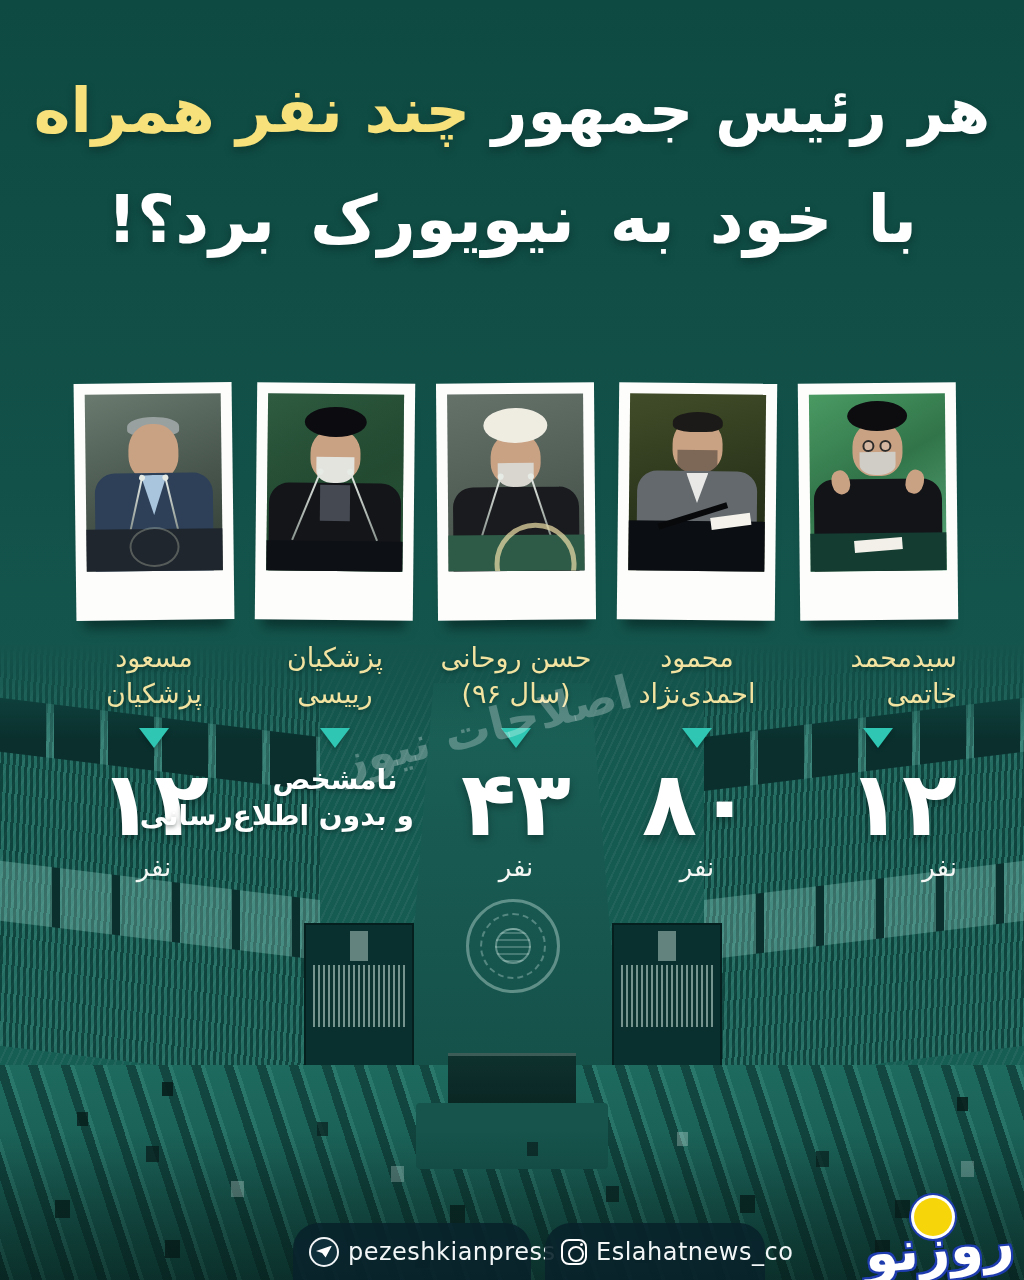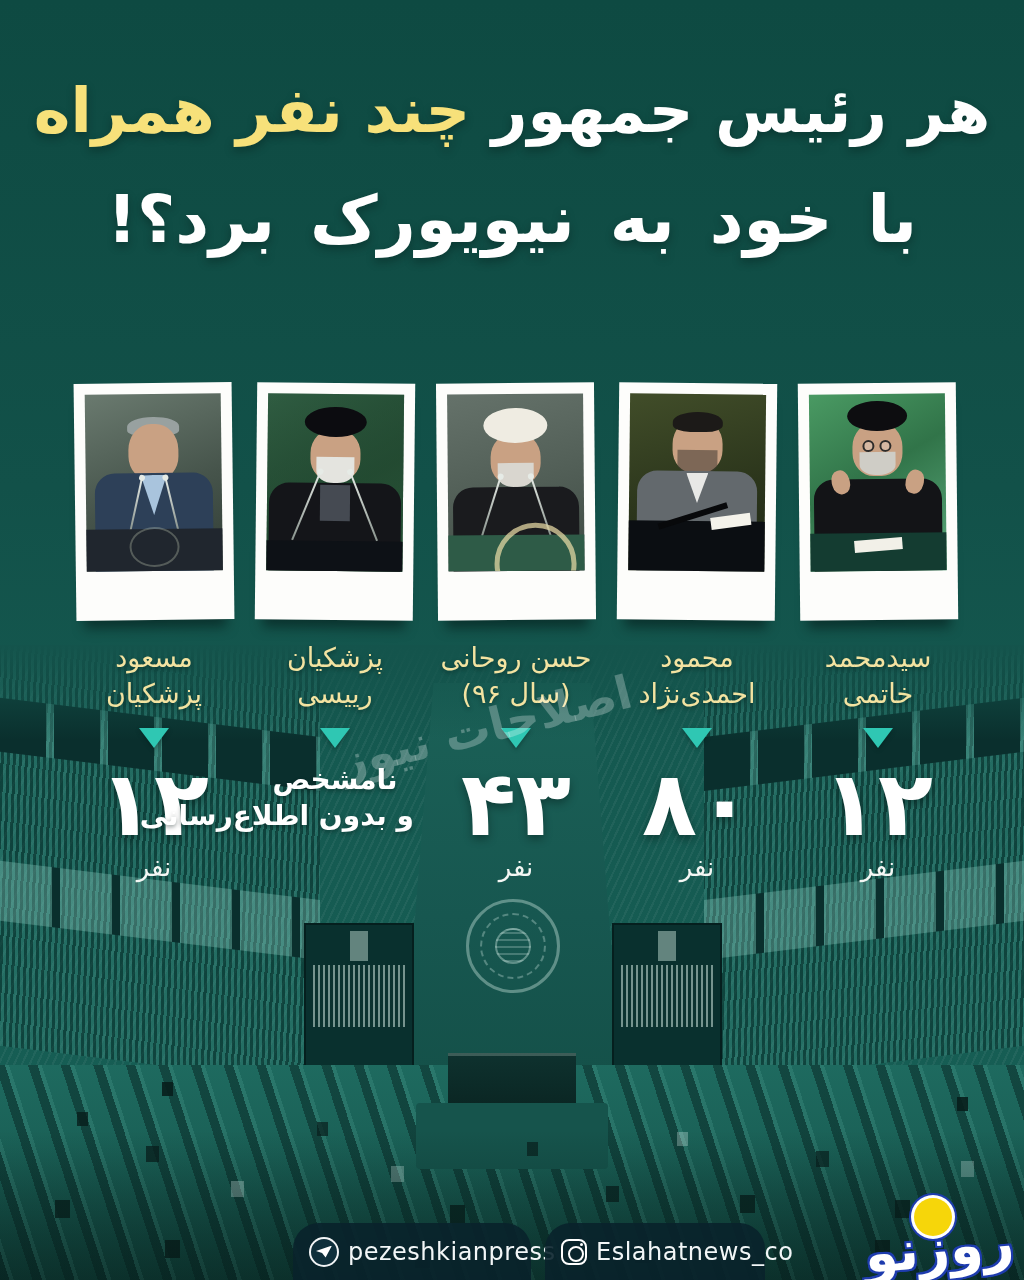--- a/index.html
+++ b/index.html
@@ -142,21 +142,21 @@
   .p5 .body { top:85px; width:128px; height:92px; background:#131417; }
   .p5 .h1, .p5 .h2 { top:76px; width:18px; height:24px; background:#c9a183; border-radius:45%; }
   .p5 .h1 { left:calc(50% - 46px); transform:rotate(-14deg); }
   .p5 .h2 { left:calc(50% + 28px); transform:rotate(14deg); }
   .p5 .pod { height:38px; background:#143c31; }
   .p5 .paper { width:48px; height:12px; background:#f2f0e8; left:50%; transform:translateX(-50%) rotate(-4deg); bottom:20px; }
 
   
   .col { position:absolute; top:640px; width:158px; text-align:center; z-index:3; direction:rtl; }
   .col.k1 { left:75px; } .col.k2 { left:256px; } .col.k3 { left:437px; }
-  .col.k4 { left:618px; } .col.k5 { left:799px; }
+  .col.k4 { left:618px; } .col.k5 { left:799px;text-align:right; }
   .nm { font-size:27px; font-weight:normal; color:#f3e3a1; line-height:36px; white-space:nowrap;
         text-shadow:0 2px 4px rgba(0,20,18,.4); }
   .tri { width:0; height:0; margin:16px auto 0 auto;
          border-left:15px solid transparent; border-right:15px solid transparent;
          border-top:20px solid #2fc7b3; filter:drop-shadow(0 2px 2px rgba(0,20,18,.35)); }
   .count { margin-top:10px; font-size:90px; line-height:92px; font-weight:bold; color:#ffffff;
            text-shadow:0 4px 8px rgba(0,20,18,.4); }
   .unit { font-size:26px; color:#f4f7f4; margin-top:2px; }
   .note1 { margin-top:14px; font-size:28px; font-weight:bold; color:#ffffff; line-height:36px; white-space:nowrap;
            text-shadow:0 2px 4px rgba(0,20,18,.4); }

